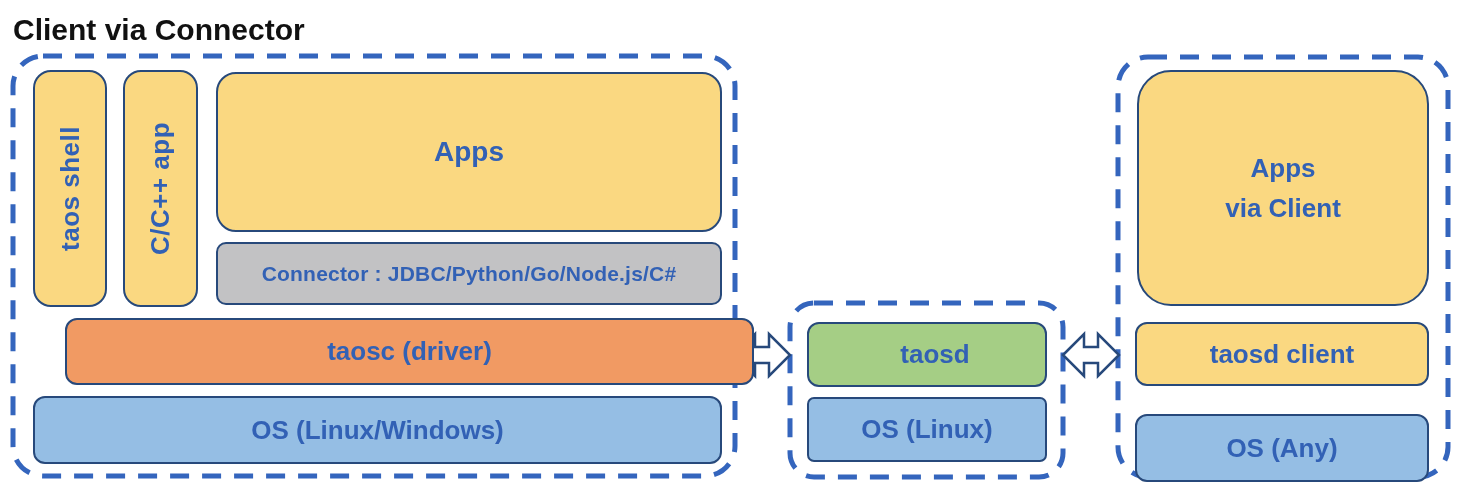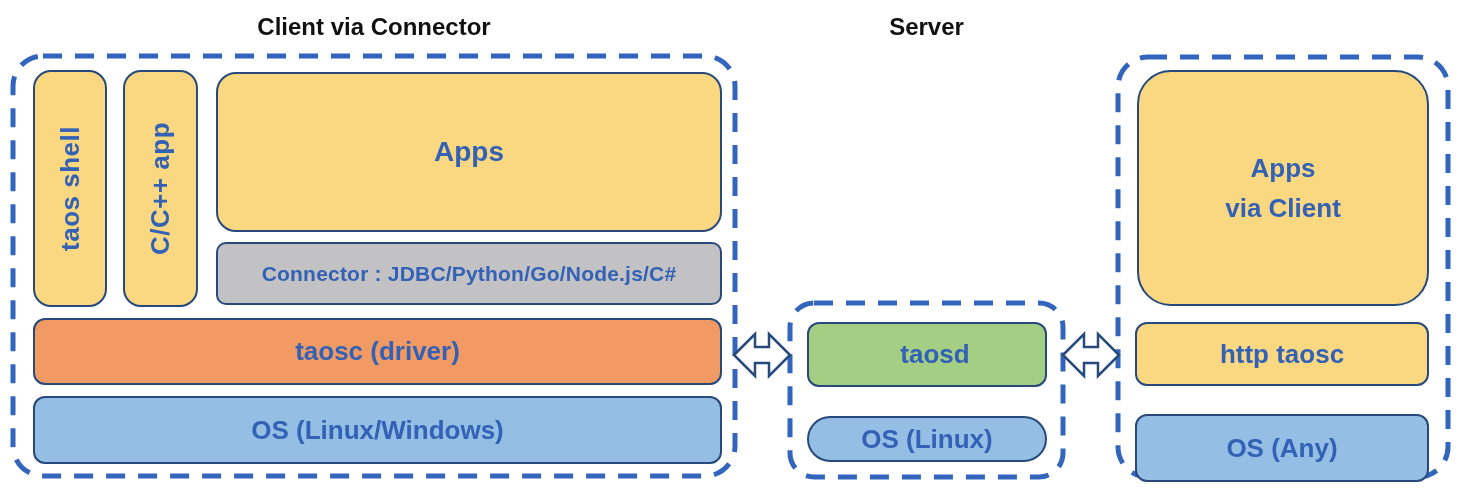--- a/index.html
+++ b/index.html
@@ -11,22 +11,22 @@
   #canvas {
     position: relative;
     width: 1467px;
     height: 498px;
     background: #ffffff;
     overflow: hidden;
   }
   .section-title {
     position: absolute;
     top: 13px;
-    text-align: center;
-    font-size: 24px;
+    text-align: left;
+    font-size: 30px;
     font-weight: 700;
     color: var(--title_black);
     letter-spacing: 0px;
     white-space: nowrap;
   }
   #svg-layer {
     position: absolute;
     left: 0;
     top: 0;
     width: 1467px;
@@ -50,41 +50,40 @@
     border: 2.5px solid var(--box_border);
     display: flex;
     align-items: center;
     justify-content: center;
     text-align: center;
     color: var(--label_blue);
     font-weight: 700;
   }
   .fill-yellow { background: var(--yellow_fill); }
   .fill-gray   { background: var(--gray_fill); }
-  .fill-orange { background: var(--orange_fill); }
+  .fill-orange { background: var(--orange_fill); margin-left: 32px; }
   .fill-blue   { background: var(--blue_fill); }
   .fill-green  { background: var(--green_fill); }
   .vlabel {
     transform: rotate(-90deg);
     white-space: nowrap;
     font-size: 26px;
     letter-spacing: 0.5px;
   }
   .fs-apps { font-size: 28px; }
   .fs-std  { font-size: 26px; }
   .fs-conn { font-size: 21px; letter-spacing: 0.2px; }
   .two-line { line-height: 40px; font-size: 26px; }
 </style>
 </head>
 <body>
 
 <div id="canvas">
 
   <div class="section-title" style="left:13px; width:722px;">Client via Connector</div>
-  <div class="section-title" style="left:790px; width:273px;">Server</div>
 
   <svg id="svg-layer" viewBox="0 0 1467 498" xmlns="http://www.w3.org/2000/svg">
     <rect class="dashed-rect" x="13" y="56" width="722" height="420" rx="30" ry="30"></rect>
     <rect class="dashed-rect" x="790" y="303" width="273" height="174" rx="24" ry="24"></rect>
     <rect class="dashed-rect" x="1118" y="57" width="330" height="420" rx="30" ry="30"></rect>
     <path class="arrow-shape" d="M 734 355 L 755 334 L 755 347 L 769 347 L 769 334 L 790 355 L 769 376 L 769 363 L 755 363 L 755 376 Z"></path>
     <path class="arrow-shape" d="M 1063 355 L 1084 334 L 1084 347 L 1098 347 L 1098 334 L 1119 355 L 1098 376 L 1098 363 L 1084 363 L 1084 376 Z"></path>
   </svg>
 
   <div class="box fill-yellow" style="left:33px; top:70px; width:74px; height:237px; border-radius:18px;">
@@ -108,32 +107,32 @@
   </div>
 
   <div class="box fill-blue fs-std" style="left:33px; top:396px; width:689px; height:68px; border-radius:12px;">
     <span>OS (Linux/Windows)</span>
   </div>
 
   <div class="box fill-green fs-std" style="left:807px; top:322px; width:240px; height:65px; border-radius:12px;padding-left:16px;">
     <span>taosd</span>
   </div>
 
-  <div class="box fill-blue fs-std" style="left:807px; top:397px; width:240px; height:46px; border-radius:24px;margin-top:19px;">
+  <div class="box fill-blue fs-std" style="left:807px; top:397px; width:240px; height:65px; border-radius:7px;">
     <span>OS (Linux)</span>
   </div>
 
   <div class="box fill-yellow" style="left:1137px; top:70px; width:292px; height:236px; border-radius:34px;">
     <div class="two-line">
       <div>Apps</div>
       <div>via Client</div>
     </div>
   </div>
 
   <div class="box fill-yellow fs-std" style="left:1135px; top:322px; width:294px; height:64px; border-radius:12px;">
-    <span>http taosc</span>
+    <span>taosd client</span>
   </div>
 
   <div class="box fill-blue fs-std" style="left:1135px; top:394px; width:294px; height:68px; border-radius:12px;margin-top:20px;">
     <span>OS (Any)</span>
   </div>
 
 </div>
 
 </body></html>

